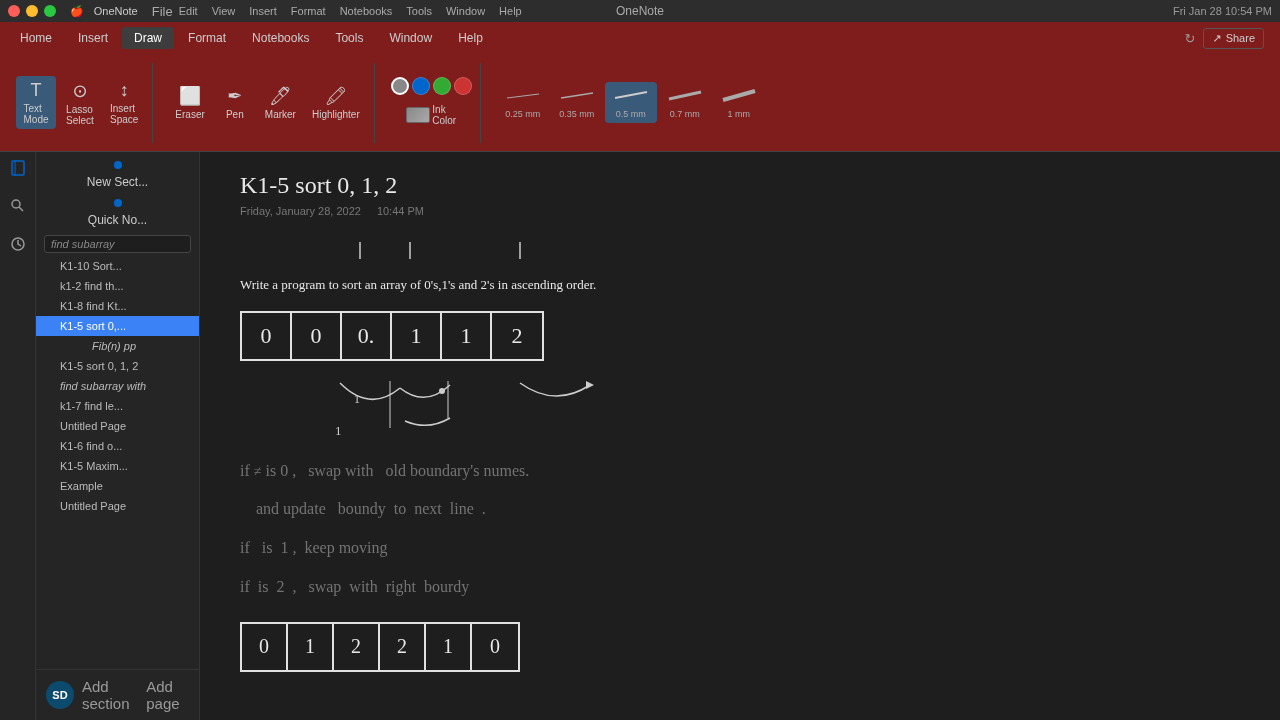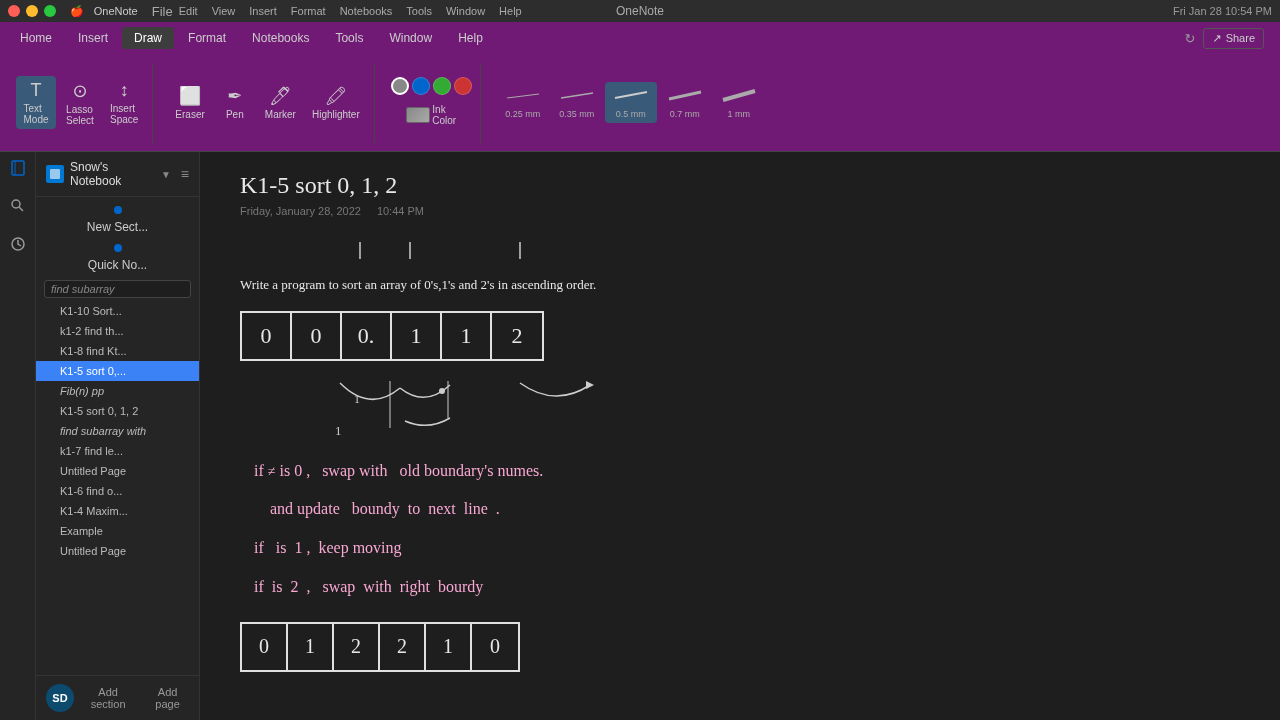--- a/index.html
+++ b/index.html
@@ -47,21 +47,21 @@
       display: flex;
       align-items: center;
       gap: 4px;
       font-size: 11px;
       color: #999;
     }
 
     
     .ribbon {
       height: 130px;
-      background: #701a75;
+      background: #7f1d1d;
       border-bottom: 1px solid #444;
       display: flex;
       flex-direction: column;
       flex-shrink: 0;
     }
     .ribbon-tabs {
       display: flex;
       align-items: center;
       height: 32px;
       padding: 0 8px;
@@ -221,24 +221,23 @@
       font-size: 11px;
       color: white;
       font-weight: bold;
       flex-shrink: 0;
     }
     .footer-actions {
       display: flex;
       gap: 12px;
     }
     .footer-btn {
-      font-size: 11px;
+      font-size: 15px;
       color: #999;
       cursor: pointer;
-      text-align: center;
     }
 
     
     .content-area {
       flex: 1;
       background: #1e1e1e;
       overflow-y: auto;
       padding: 20px 40px;
       position: relative;
     }
@@ -302,23 +301,23 @@
       align-items: center;
       justify-content: center;
       font-size: 20px;
       color: #e8e8e8;
       font-family: 'Comic Sans MS', cursive;
     }
     .array-cell2:last-child { border-right: none; }
 
     .write-line {
       font-family: 'Comic Sans MS', cursive;
-      color: #f9a8d4;
+      color: #737373;
       font-size: 16px;
-      margin: 10px 14px;
+      margin: 10px 0;
       line-height: 1.8;
     }
 
     
     .ink-color-box {
       display: flex;
       flex-direction: row;
       align-items: center;
       gap: 2px;
       font-size: 10px;
@@ -484,30 +483,20 @@
     <div class="sidebar-icon-btn">
       <svg width="16" height="16" viewBox="0 0 16 16">
         <circle cx="8" cy="8" r="6" fill="none" stroke="#999" stroke-width="1.5"></circle>
         <polyline points="8,4 8,8 11,10" fill="none" stroke="#999" stroke-width="1.5"></polyline>
       </svg>
     </div>
   </div>
 
   <div style="width:164px;background:#252526;display:flex;flex-direction:column;border-right:1px solid #333;flex-shrink:0;">
 
-    <div class="sidebar-header">
-      <div class="notebook-icon">
-        <svg width="12" height="12" viewBox="0 0 12 12">
-          <rect x="1" y="1" width="10" height="10" rx="1" fill="#fff" opacity="0.6"></rect>
-        </svg>
-      </div>
-      <span class="notebook-name">Snow's Notebook</span>
-      <span style="font-size:10px;color:#888;">▼</span>
-      <span style="font-size:14px;color:#888;margin-left:4px;">≡</span>
-    </div>
 
     <div class="sidebar-pages">
       <div class="section-item">
         <div class="section-dot" style="background:#0066cc;"></div>
         <span>New Sect...</span>
       </div>
       <div class="section-item">
         <div class="section-dot" style="background:#0066cc;"></div>
         <span>Quick No...</span>
       </div>
@@ -522,39 +511,39 @@
       <div class="page-item">
         <span>k1-2 find th...</span>
       </div>
       <div class="page-item">
         <span>K1-8 find Kt...</span>
       </div>
       <div class="page-item active">
         <span>K1-5 sort 0,...</span>
       </div>
       <div class="page-item">
-        <span style="font-style:italic;">Fib(n) pp</span>
+        <span style="font-style:italic;margin-left:32px;">Fib(n) pp</span>
       </div>
       <div class="page-item">
         <span>K1-5 sort 0, 1, 2</span>
       </div>
       <div class="page-item">
         <span style="font-style:italic;">find subarray with</span>
       </div>
       <div class="page-item">
         <span>k1-7 find le...</span>
       </div>
       <div class="page-item">
         <span>Untitled Page</span>
       </div>
       <div class="page-item">
         <span>K1-6 find o...</span>
       </div>
       <div class="page-item">
-        <span>K1-4 Maxim...</span>
+        <span>K1-5 Maxim...</span>
       </div>
       <div class="page-item">
         <span>Example</span>
       </div>
       <div class="page-item">
         <span>Untitled Page</span>
       </div>
     </div>
 
     <div class="sidebar-footer">

